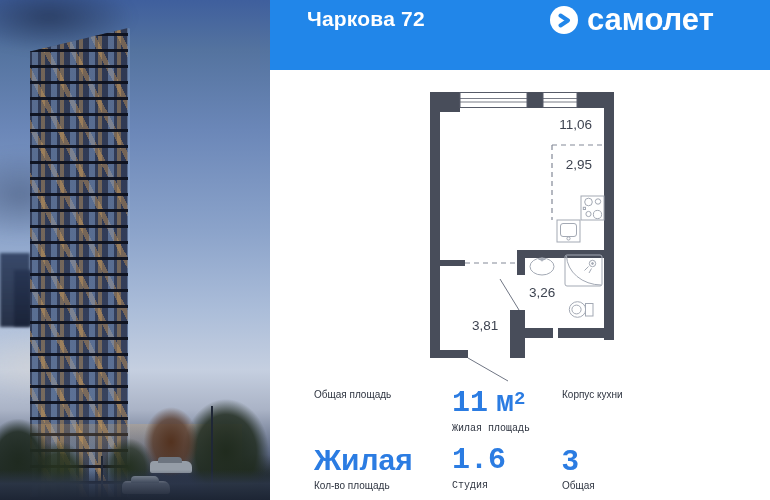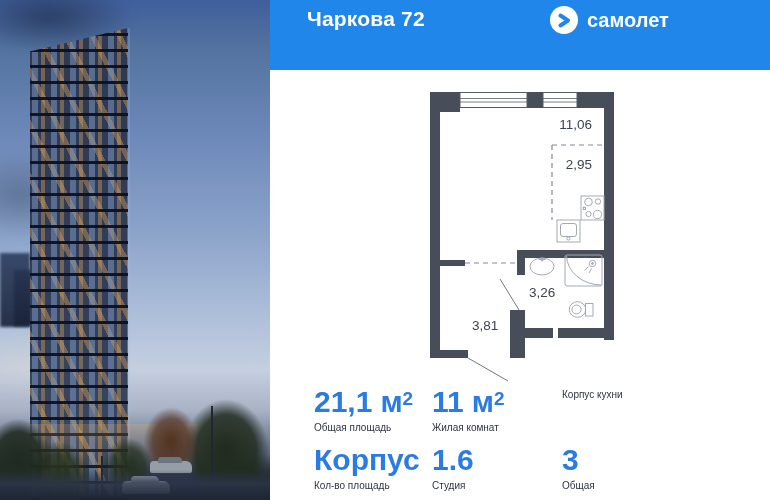--- a/index.html
+++ b/index.html
@@ -59,32 +59,32 @@
   .car.car-silver{left:150px;top:461px;width:42px;height:12px;border-radius:4px 6px 2px 2px;background:#959da7;}
   .car.car-silver::after{content:"";position:absolute;left:8px;top:-4px;right:10px;height:6px;border-radius:3px 4px 0 0;background:#6d7580;}
   .car.car-white{left:122px;top:481px;width:48px;height:13px;border-radius:5px 7px 3px 3px;background:#d6dbe0;}
   .car.car-white::after{content:"";position:absolute;left:9px;top:-5px;right:11px;height:7px;border-radius:4px 5px 0 0;background:#9aa3ad;}
   
   .panel{position:absolute;left:270px;top:0;width:500px;height:500px;background:#fff;}
   .header{position:absolute;left:0;top:0;width:500px;height:70px;background:#2186e9;color:#fff;}
   .title{position:absolute;left:37px;top:7px;font-size:21px;font-weight:700;letter-spacing:.2px;}
   .logo{position:absolute;left:280px;top:6px;display:flex;align-items:center;gap:9px;}
   .logo-circle{width:28px;height:28px;border-radius:50%;background:#fff;display:flex;align-items:center;justify-content:center;}
-  .brand{font-size:20px;font-weight:700;line-height:28px;}
+  .brand{font-size:31px;font-weight:700;line-height:28px;}
   
   .plan{position:absolute;left:155px;top:90px;width:195px;height:300px;}
   .plan text{fill:#3d4350;font-family:"Liberation Sans",sans-serif;font-size:13.5px;}
   
   .stat{position:absolute;}
   .stat-value{font-size:30px;font-weight:700;color:#2b7ce2;line-height:30px;white-space:nowrap;}
   .stat-value .unit{margin-left:8px;}
   .stat-value .sup{font-size:19px;vertical-align:7px;}
   .stat-label{font-size:10px;color:#2e3440;margin-top:5px;white-space:nowrap;}
   .r1{top:384px;} .r2{top:445px;}
-  .c1{left:44px;} .c2{left:162px;} .c3{left:292px;}
+  .c1{left:44px;} .c2{left:182px;font-family:Liberation Mono, monospace;} .c3{left:292px;}
 </style>
 </head>
 <body>
 
 <div class="photo">
   <div class="cloud c1"></div>
   <div class="cloud c2"></div>
   <div class="cloud c3"></div>
   <div class="city-block b1"></div>
   <div class="city-block b2"></div>
@@ -183,33 +183,32 @@
       <rect x="160.5" y="213.5" width="7.5" height="12.5" fill="#ffffff"></rect>
     </g>
 
     <text x="167" y="39" text-anchor="end">11,06</text>
     <text x="167" y="79" text-anchor="end">2,95</text>
     <text x="104" y="207">3,26</text>
     <text x="47" y="240">3,81</text>
   </svg>
 
   <div class="stat r1 c1">
-    <div class="stat-value"><span>21,1</span><span class="unit">м</span><span class="sup">2</span></div>
     <div class="stat-label">Общая площадь</div>
   </div>
   <div class="stat r1 c2">
     <div class="stat-value"><span>11</span><span class="unit">м</span><span class="sup">2</span></div>
-    <div class="stat-label">Жилая комнат</div>
+    <div class="stat-label">Жилая площадь</div>
   </div>
   <div class="stat r1 c3">
     <div class="stat-label">Корпус кухни</div>
   </div>
 
   <div class="stat r2 c1">
-    <div class="stat-value">Корпус</div>
+    <div class="stat-value">Жилая</div>
     <div class="stat-label">Кол-во площадь</div>
   </div>
   <div class="stat r2 c2">
     <div class="stat-value">1.6</div>
     <div class="stat-label">Студия</div>
   </div>
   <div class="stat r2 c3">
     <div class="stat-value">3</div>
     <div class="stat-label">Общая</div>
   </div>

